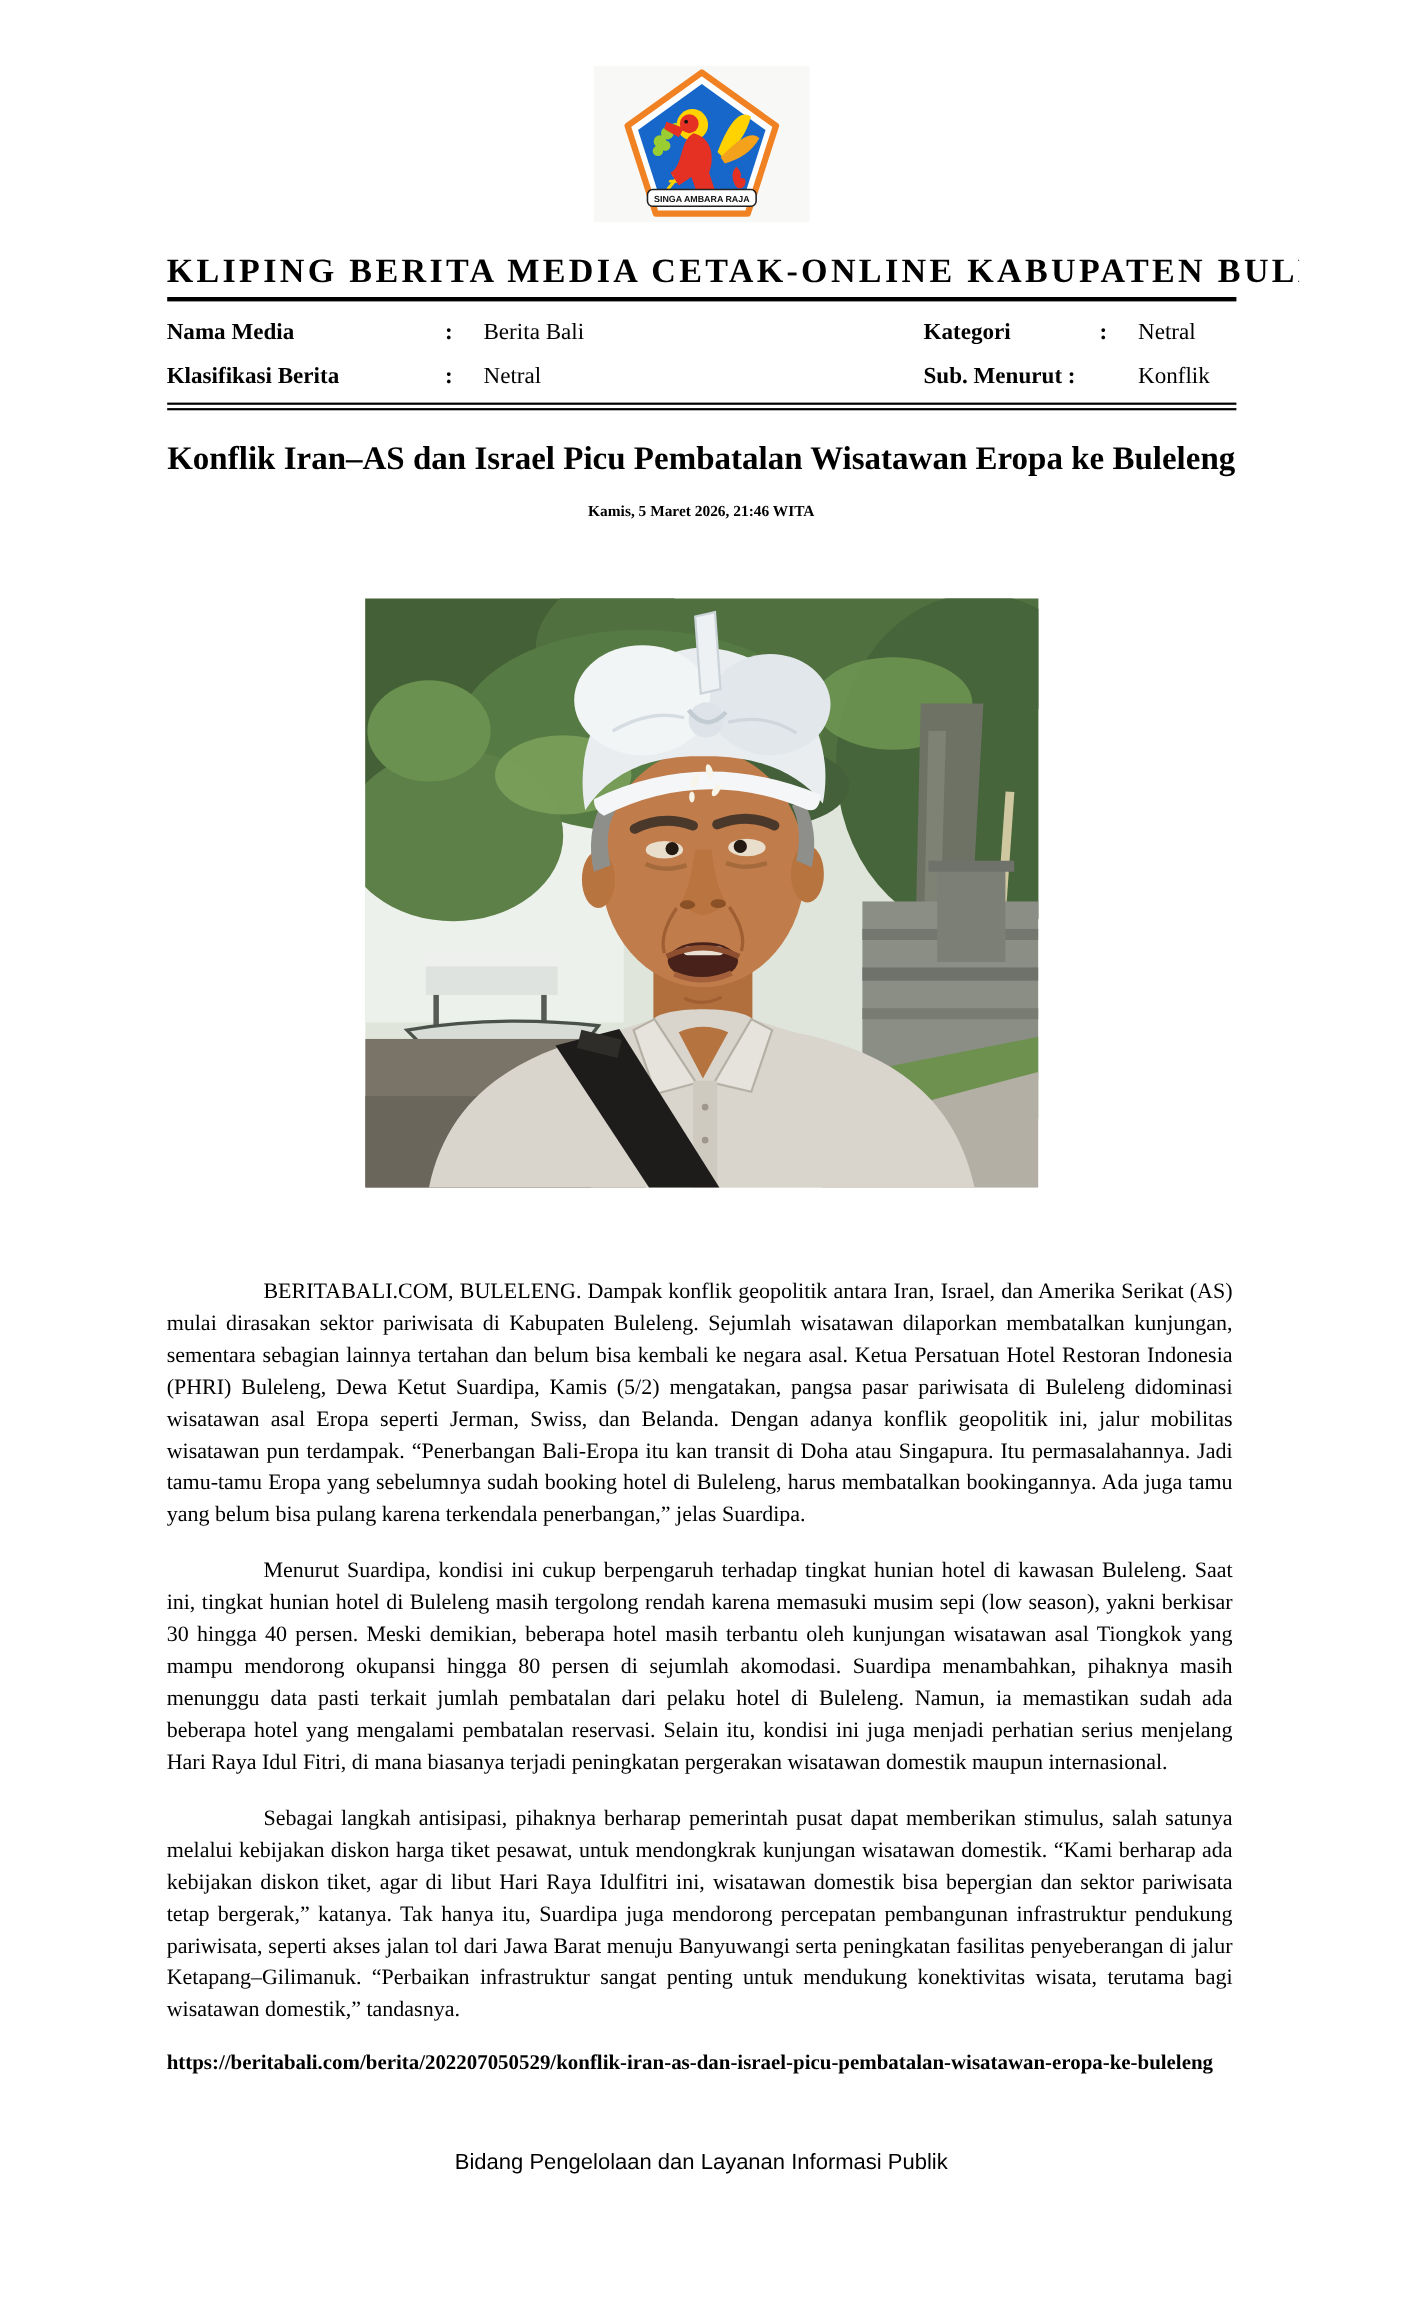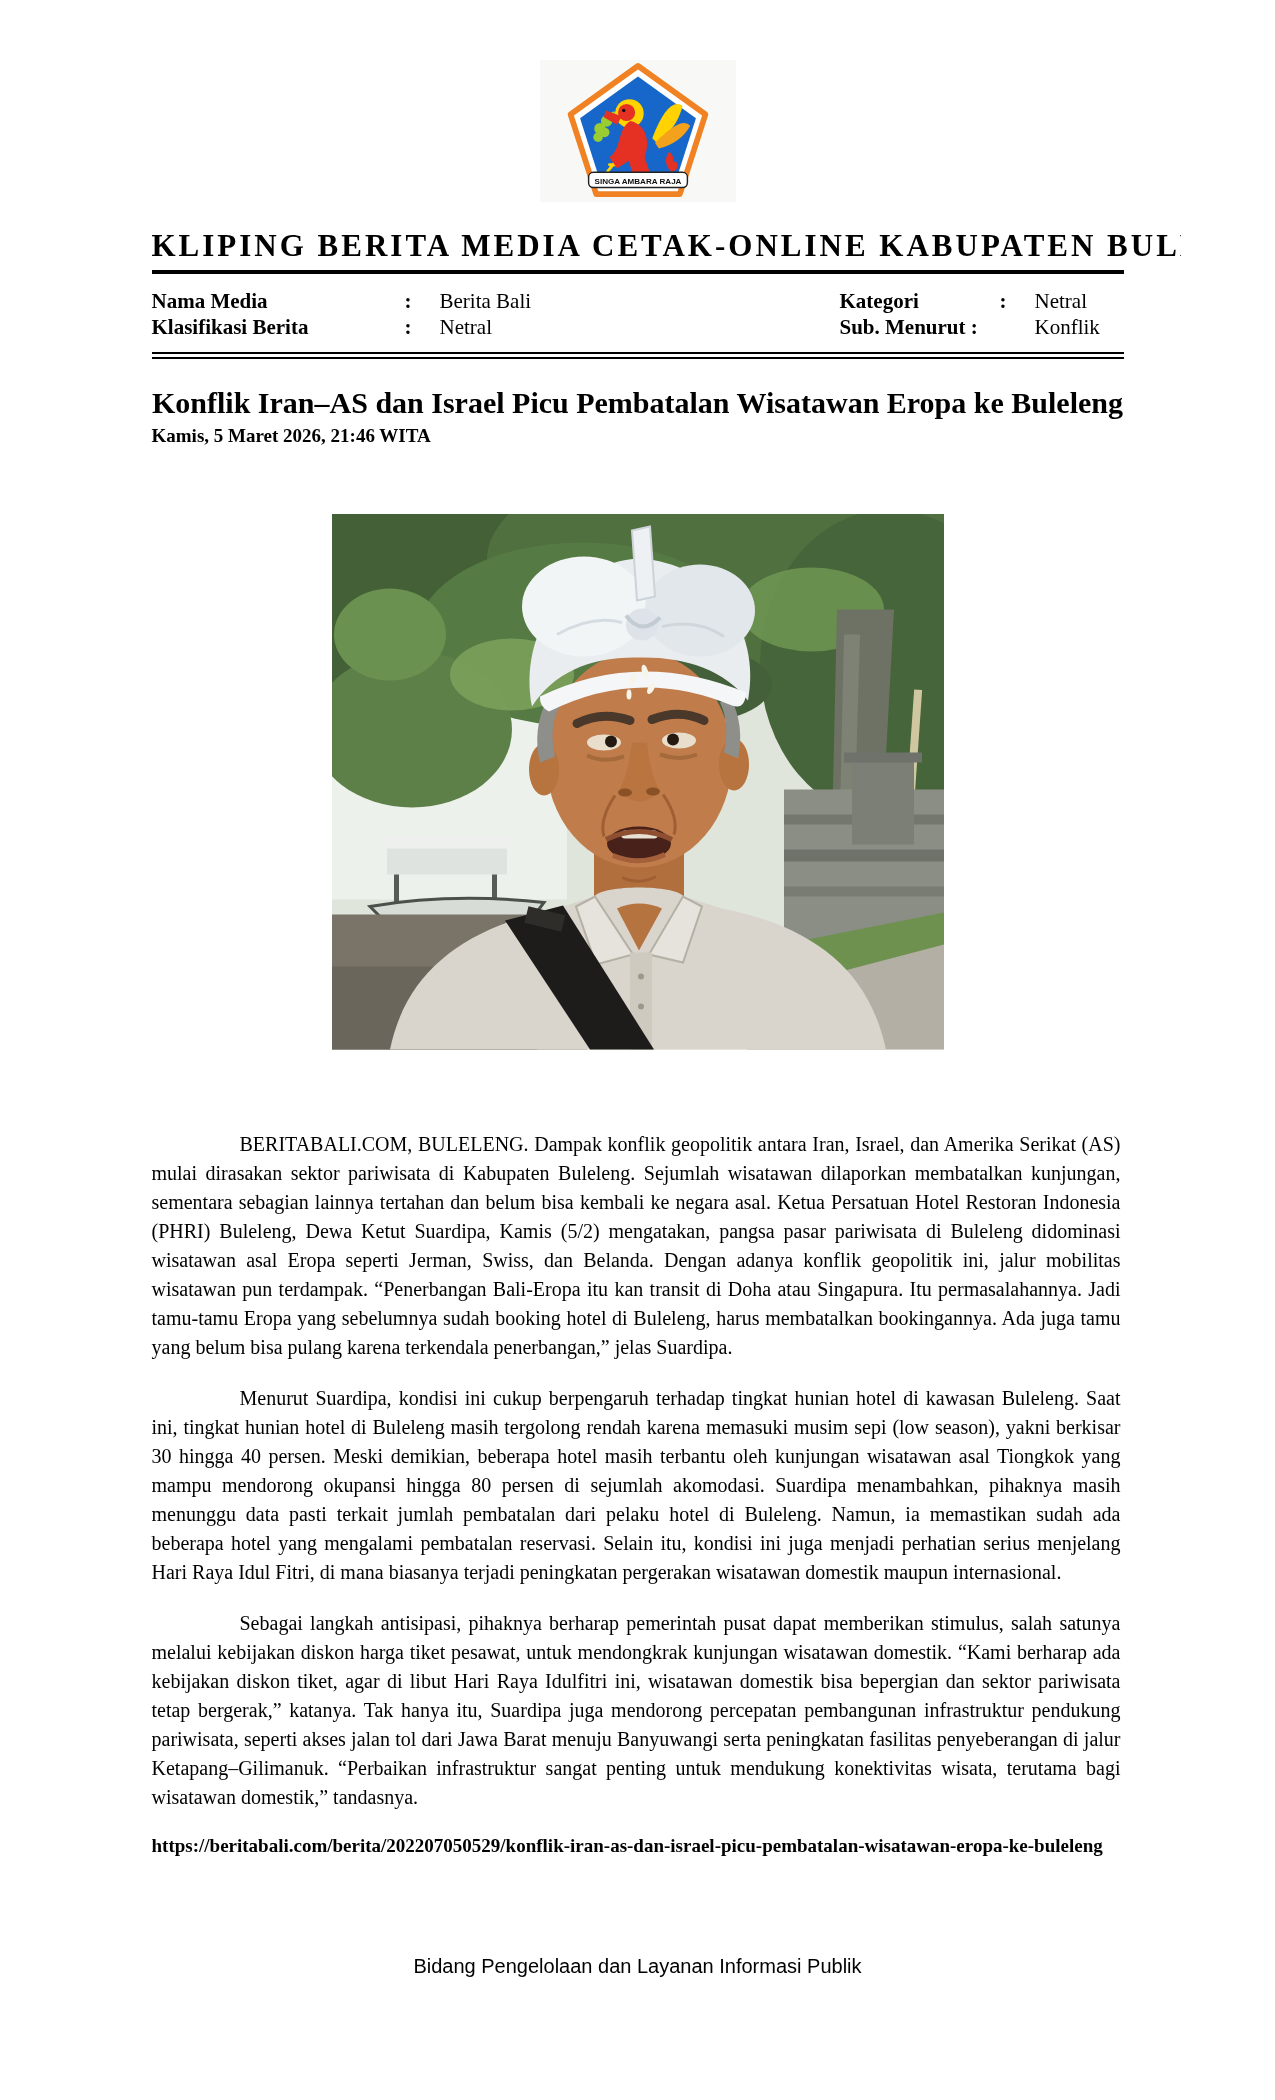--- a/index.html
+++ b/index.html
@@ -14,32 +14,32 @@
   .logo-box { width:196px; height:142px; background:#f8f8f7; display:flex; align-items:center; justify-content:center; }
 
   .main-title {
     margin-top:26px; text-align:center; font-weight:bold;
     font-size:31px; line-height:36px; letter-spacing:3px; white-space:nowrap;
   }
   .rule-thick { margin-top:6px; height:4px; background:#000; }
 
   .meta-grid {
     display:grid; grid-template-columns:253px 35px 400px 160px 35px auto;
-    padding:14px 0 12px; font-size:21px; line-height:26px; align-items:baseline;
+    padding:14px 0 12px; font-size:21px; line-height:26px; row-gap:14px; align-items:baseline;
   }
   .meta-label { font-weight:bold; }
   .meta-sep { font-weight:bold; }
 
   .rule-double { height:3px; border-top:2px solid #000; border-bottom:2px solid #000; }
 
   .article-title {
     margin-top:26px; text-align:center; font-weight:bold;
     font-size:30px; line-height:36px; white-space:nowrap;
   }
-  .article-date { margin-top:3px; text-align:left; font-weight:bold; font-size:19px; line-height:24px; }
+  .article-date { margin-top:19px; text-align:center; font-weight:bold; font-size:14px; line-height:24px; }
 
   .photo-wrap { margin:66px auto 0; width:612px; height:536px; }
   .photo-wrap svg { display:block; width:100%; height:100%; }
 
   .body-text { margin-top:80px; font-size:20px; line-height:29px; text-align:justify; }
   .body-text p { margin:0 3px 22px 0; text-indent:88px; }
 
   .source-url { margin-top:10px; font-weight:bold; font-size:19px; line-height:24px; }
 
   .footer { position:absolute; left:0; top:1952px; width:100%; text-align:center; }

